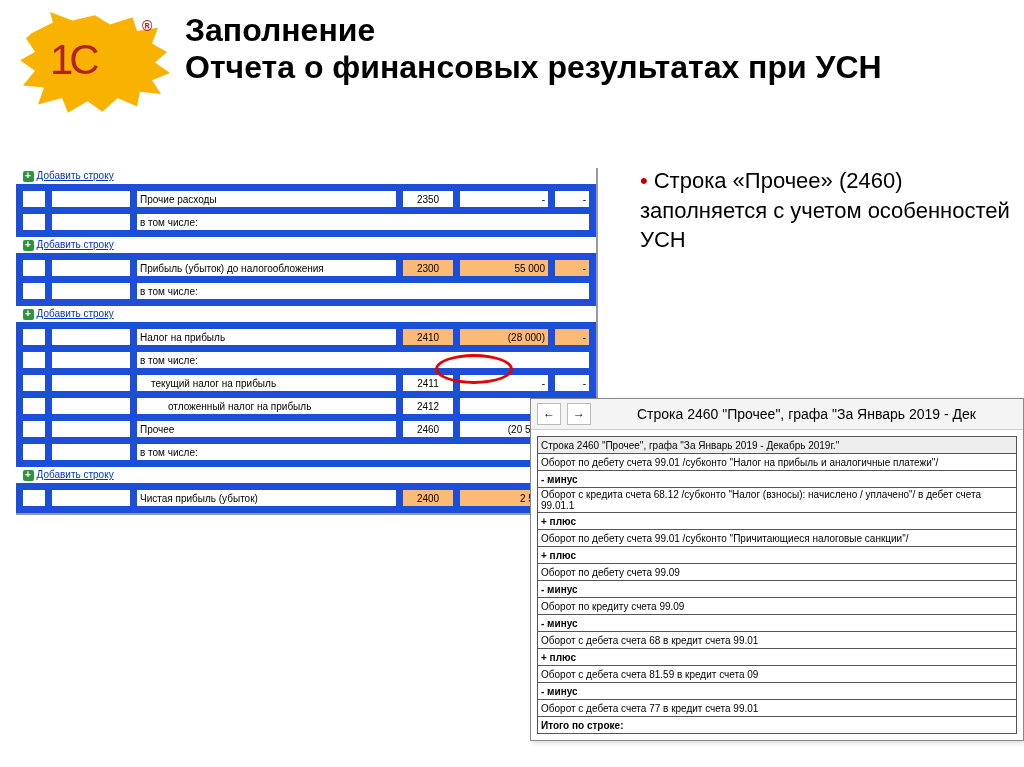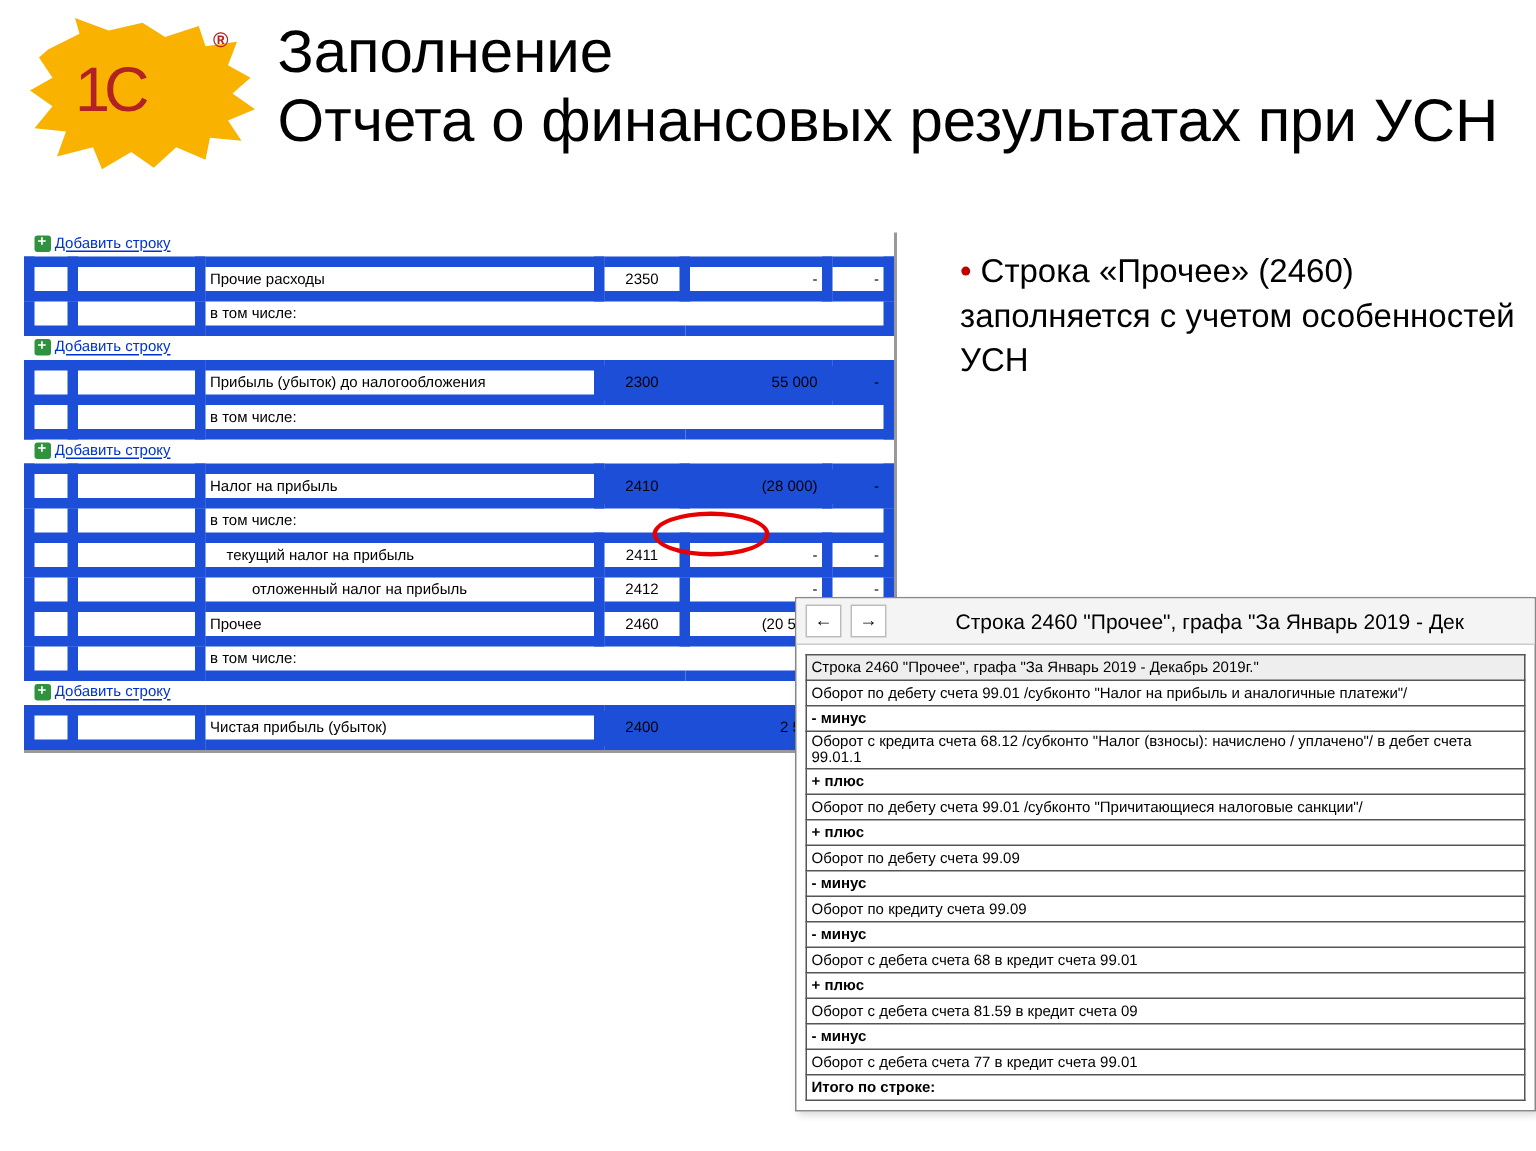--- a/index.html
+++ b/index.html
@@ -45,29 +45,29 @@
   .logo-reg {
     position: absolute;
     top: 6px;
     left: 122px;
     font-size: 14px;
     color: #b22222;
     font-weight: bold;
   }
   .title-block {
     margin-left: 15px;
-    font-size: 40px;
-    font-weight: normal;
+    font-size: 32px;
+    font-weight: bold;
     color: #000;
     line-height: 1.15;
   }
 
   .report-panel {
     position: absolute;
-    top: 155px;
+    top: 168px;
     left: 16px;
     width: 580px;
     background: #fff;
     border-right: 2px solid #999;
     border-bottom: 2px solid #999;
   }
   .rtable {
     border-collapse: collapse;
     width: 100%;
     font-size: 10px;
@@ -97,21 +97,21 @@
     font-size: 10px;
     margin-right: 3px;
     vertical-align: middle;
   }
   .col-expand { width: 16px; text-align:center; border-right:none;}
   .col-sub { width: 72px; border-left:none;}
   .col-name { }
   .col-code { width: 44px; text-align:center; }
   .col-val1 { width: 82px; text-align:right; }
   .col-val2 { width: 28px; text-align:right; }
-  .green-cell { background: #1d4ed8; }
+  .green-cell { background: #fdba74; }
   .hl-row td { }
   .red-circle {
     position: absolute;
     left: 419px;
     top: 186px;
     width: 72px;
     height: 24px;
     border: 3px solid #e60000;
     border-radius: 50%;
     pointer-events: none;

